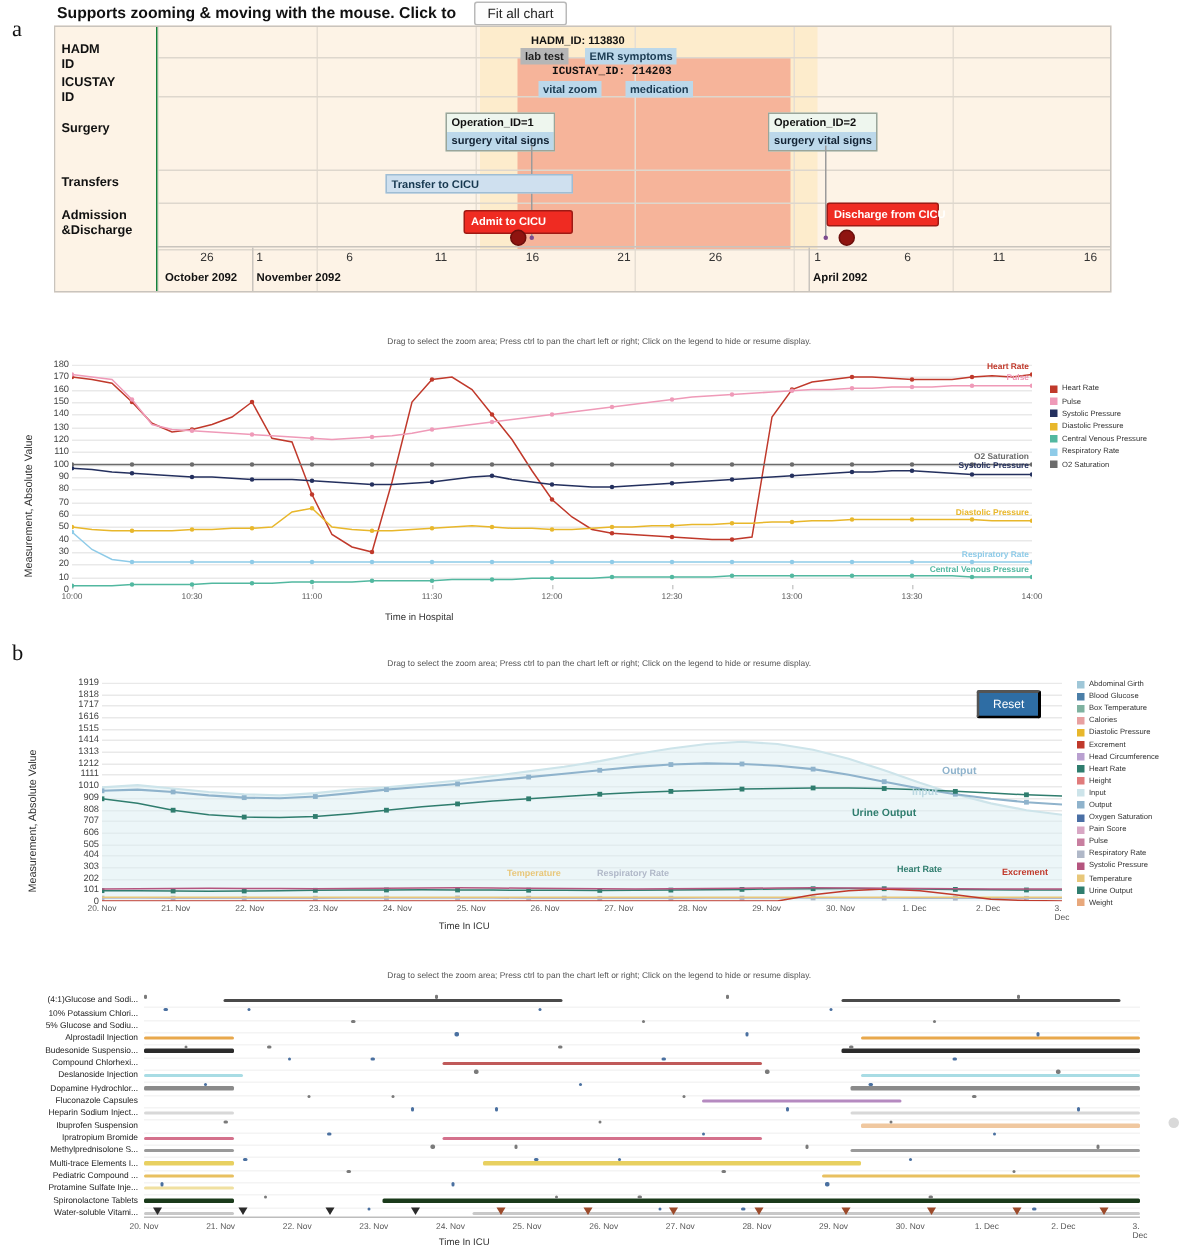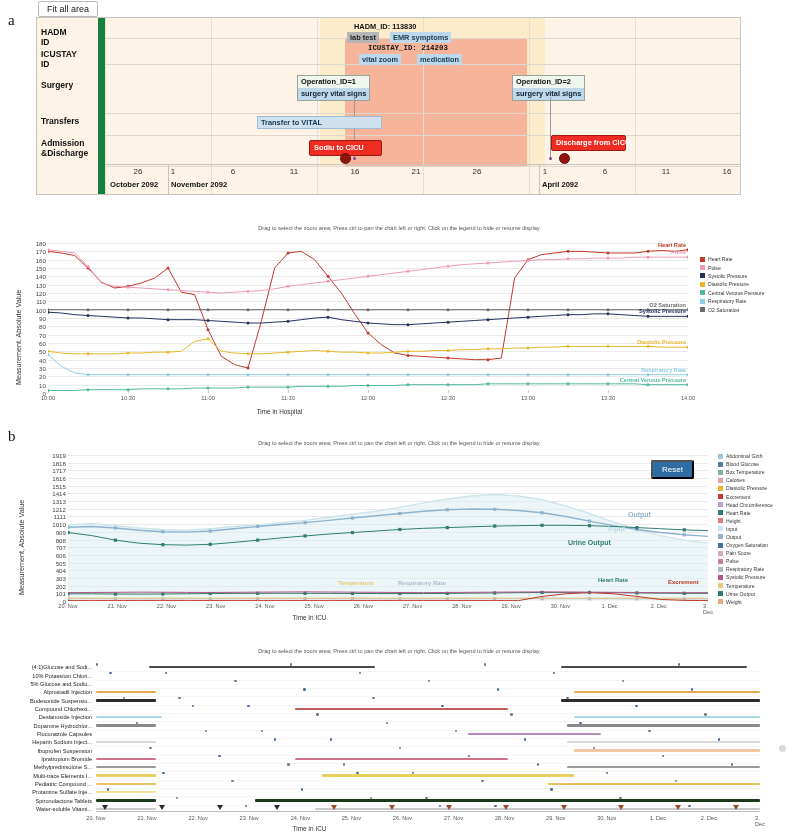--- a/index.html
+++ b/index.html
@@ -31,21 +31,21 @@
   .fit-btn {
     font-size:9px; font-weight:normal;
     background:#fdfdfd; border:1px solid #b9b9b9; border-radius:2px;
     padding:2px 8px; color:#222; cursor:pointer;
   }
   .tl-box {
     position:absolute; left:36px; top:17px; width:705px; height:178px;
     background:#fdf3e6; border:1px solid #c9c4bd;
   }
   .tl-rowlabels { position:absolute; left:0; top:0; width:68px; height:100%;
-    border-right:7px solid #15803d; background:#fdf3e6; z-index:6; }
+    border-right:1px solid #15803d; background:#fdf3e6; z-index:6; }
   .tl-rlab {
     position:absolute; left:4px; font-size:8.5px; font-weight:bold; color:#111;
     line-height:10px;
   }
   .tl-canvas { position:absolute; left:68px; top:0; right:0; bottom:0; overflow:hidden; }
   .tl-hline { position:absolute; left:0; right:0; height:1px; background:#ded7cd; }
   .tl-vline { position:absolute; top:0; bottom:0; width:1px; background:#e6ded3; }
   .tl-band { position:absolute; top:0; }
   .band-hadm  { background:#fdeccc; }
   .band-icu   { background:#f6b49a; }
@@ -122,21 +122,22 @@
 </style>
 </head>
 <body>
 
 <div class="panel-letter" style="left:8px; top:12px;">a</div>
 <div class="panel-letter" style="left:8px; top:428px;">b</div>
 
 <div id="timeline-section">
 
   <div class="tl-header">
-    <button class="fit-btn">Fit all area</button>
+    <span>Supports zooming &amp; moving with the mouse. Click to</span>
+    <button class="fit-btn">Fit all chart</button>
   </div>
 
   <div class="tl-box">
 
     <div class="tl-rowlabels">
       <div class="tl-rlab" style="top:9px;">HADM<br>ID</div>
       <div class="tl-rlab" style="top:31px;">ICUSTAY<br>ID</div>
       <div class="tl-rlab" style="top:62px;">Surgery</div>
       <div class="tl-rlab" style="top:98px;">Transfers</div>
       <div class="tl-rlab" style="top:120px;">Admission<br>&amp;Discharge</div>
@@ -175,23 +176,23 @@
       <div class="tl-stem" style="left:249px; top:79px; height:61px;"></div>
       <div class="tl-vdot" style="left:248px; top:139px;"></div>
 
       <div class="tl-item it-card" style="left:407px; top:57px; padding:0;">
         <div class="c-top">Operation_ID=2</div>
         <div class="c-bot">surgery vital signs</div>
       </div>
       <div class="tl-stem" style="left:445px; top:79px; height:61px;"></div>
       <div class="tl-vdot" style="left:444px; top:139px;"></div>
 
-      <div class="tl-item it-lblue" style="left:152px; top:98px; width:125px; text-align:left;">Transfer to VITAL</div>
-
-      <div class="tl-item it-red" style="left:204px; top:122px; width:73px;">Sodiu to CICU</div>
+      <div class="tl-item it-lblue" style="left:152px; top:98px; width:125px; text-align:left;">Transfer to CICU</div>
+
+      <div class="tl-item it-red" style="left:204px; top:122px; width:73px;">Admit to CICU</div>
       <div class="tl-dot" style="left:235px; top:135px;"></div>
 
       <div class="tl-item it-red" style="left:446px; top:117px; width:75px;">Discharge from CICU</div>
       <div class="tl-dot" style="left:454px; top:135px;"></div>
     </div>
 
     <div class="tl-axis">
       <div class="tl-msep" style="left:63px;"></div>
       <div class="tl-msep" style="left:434px;"></div>
 

